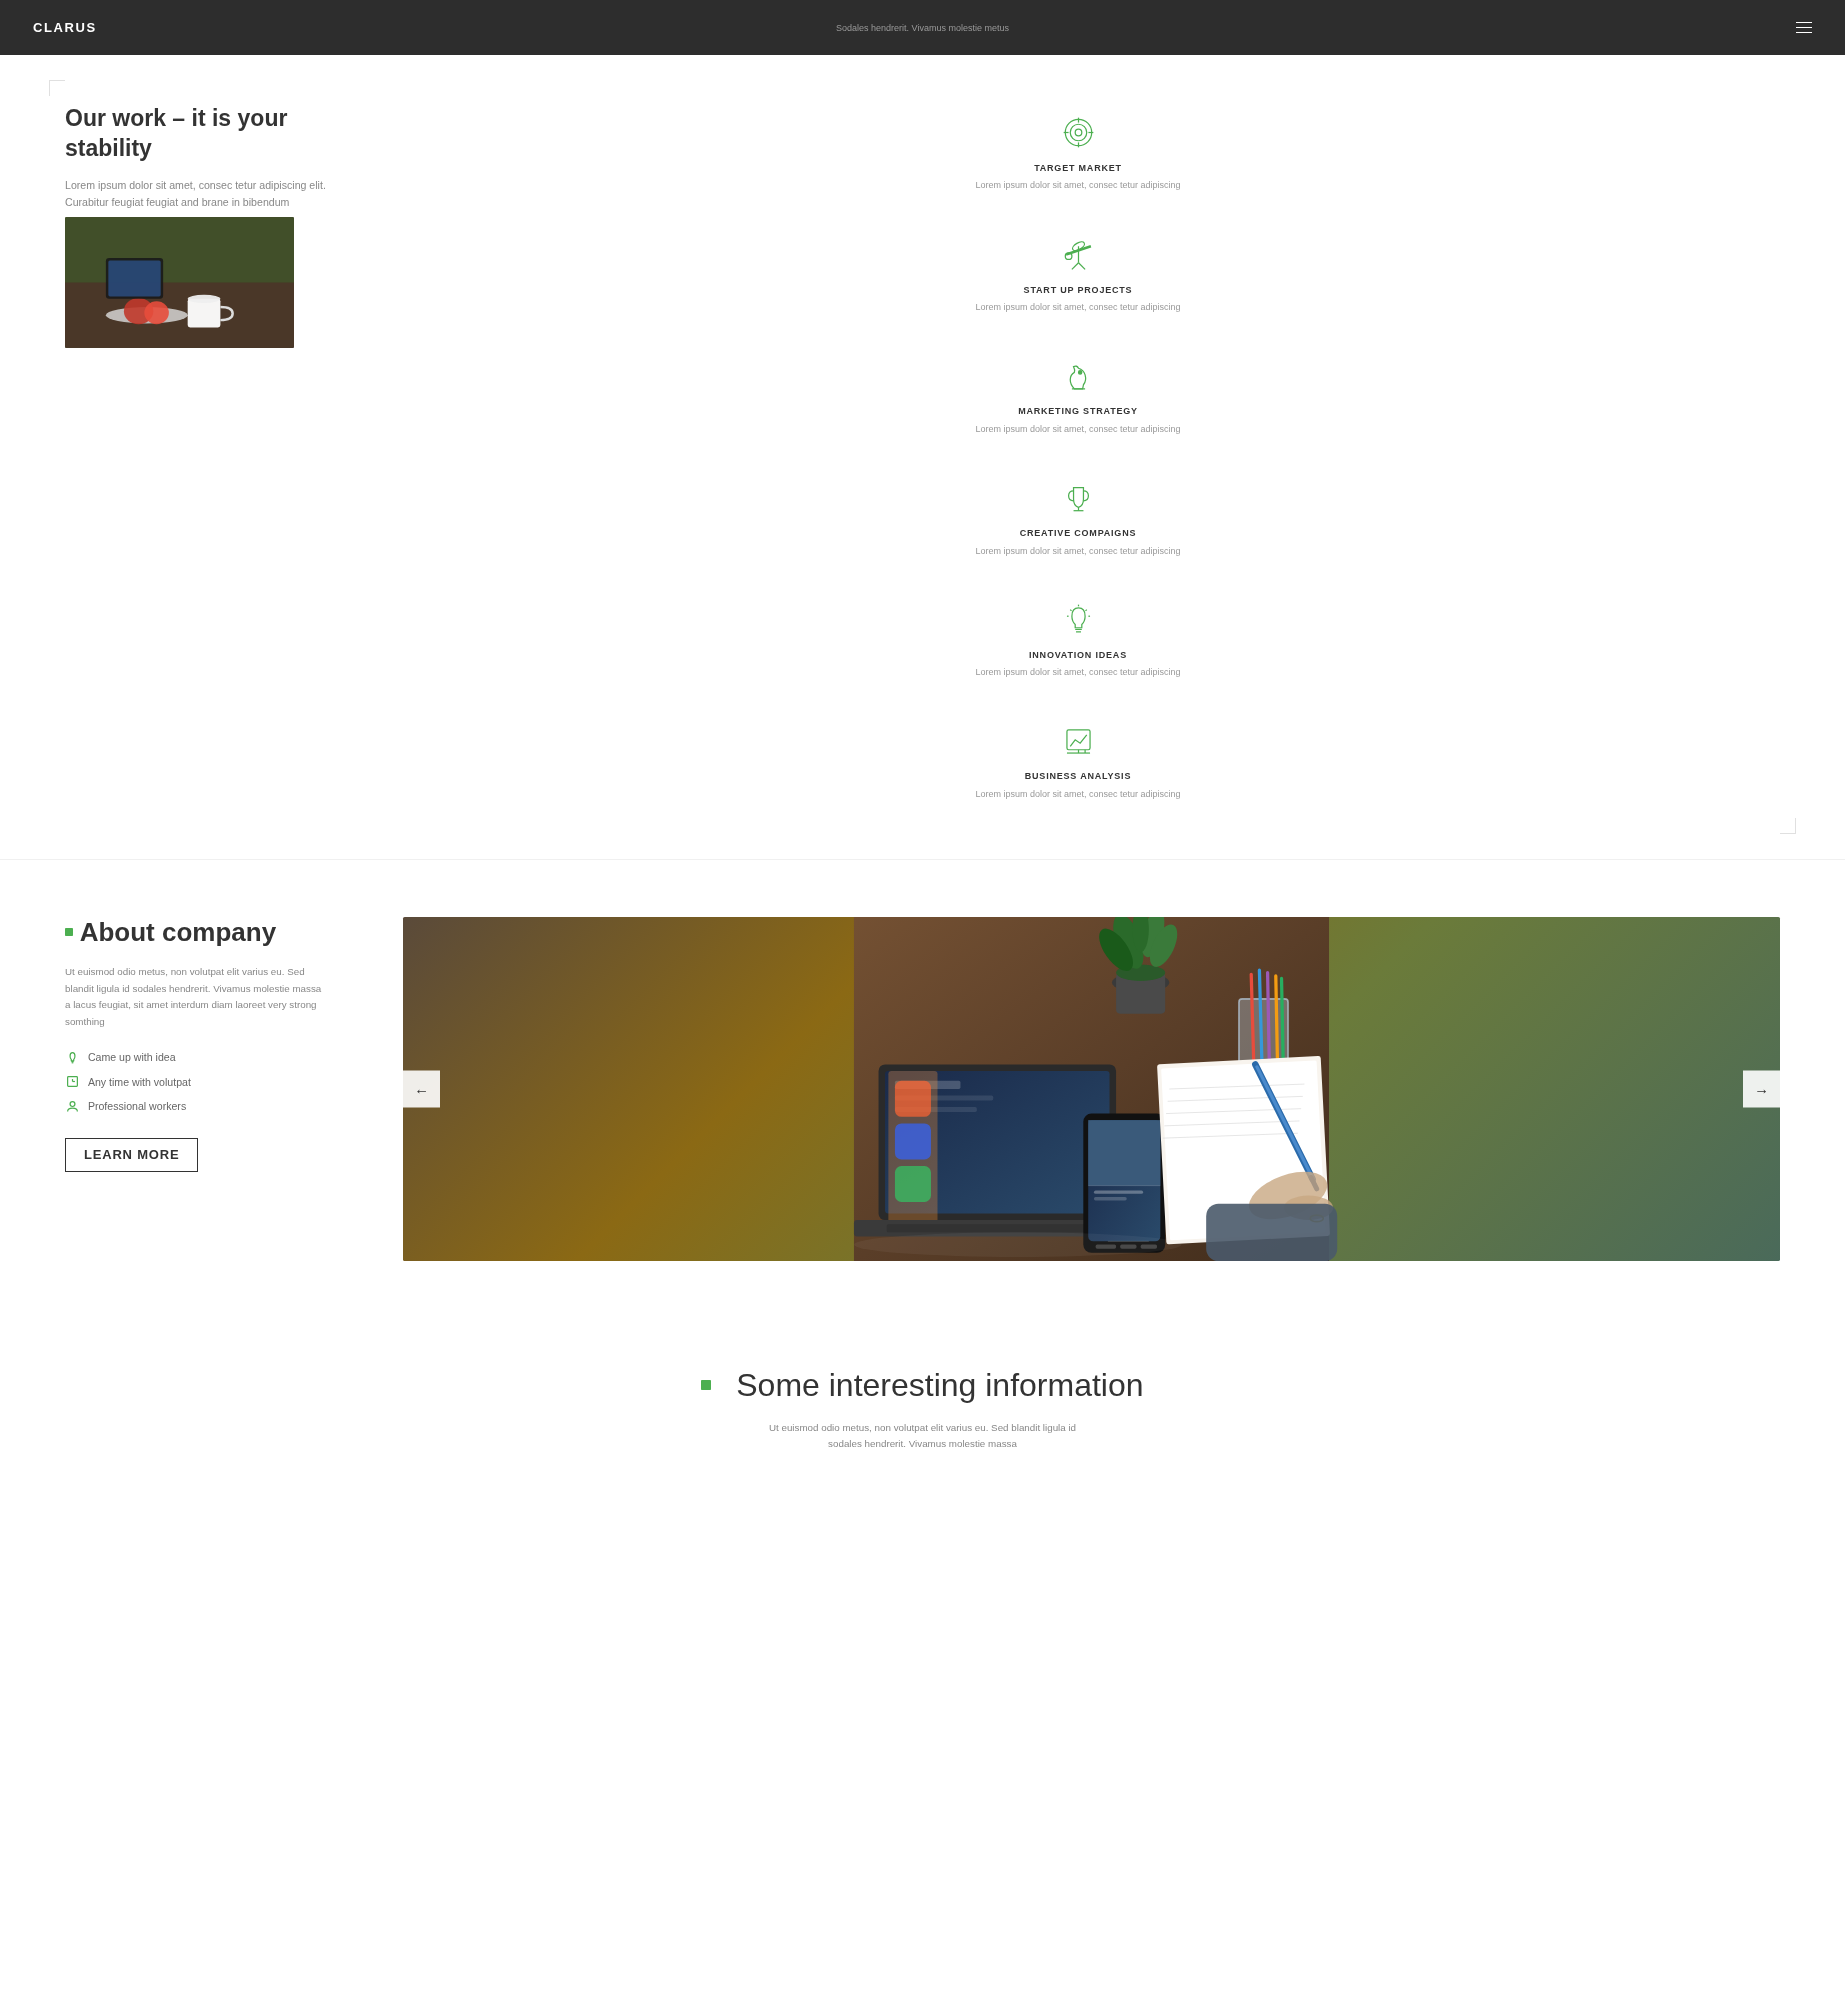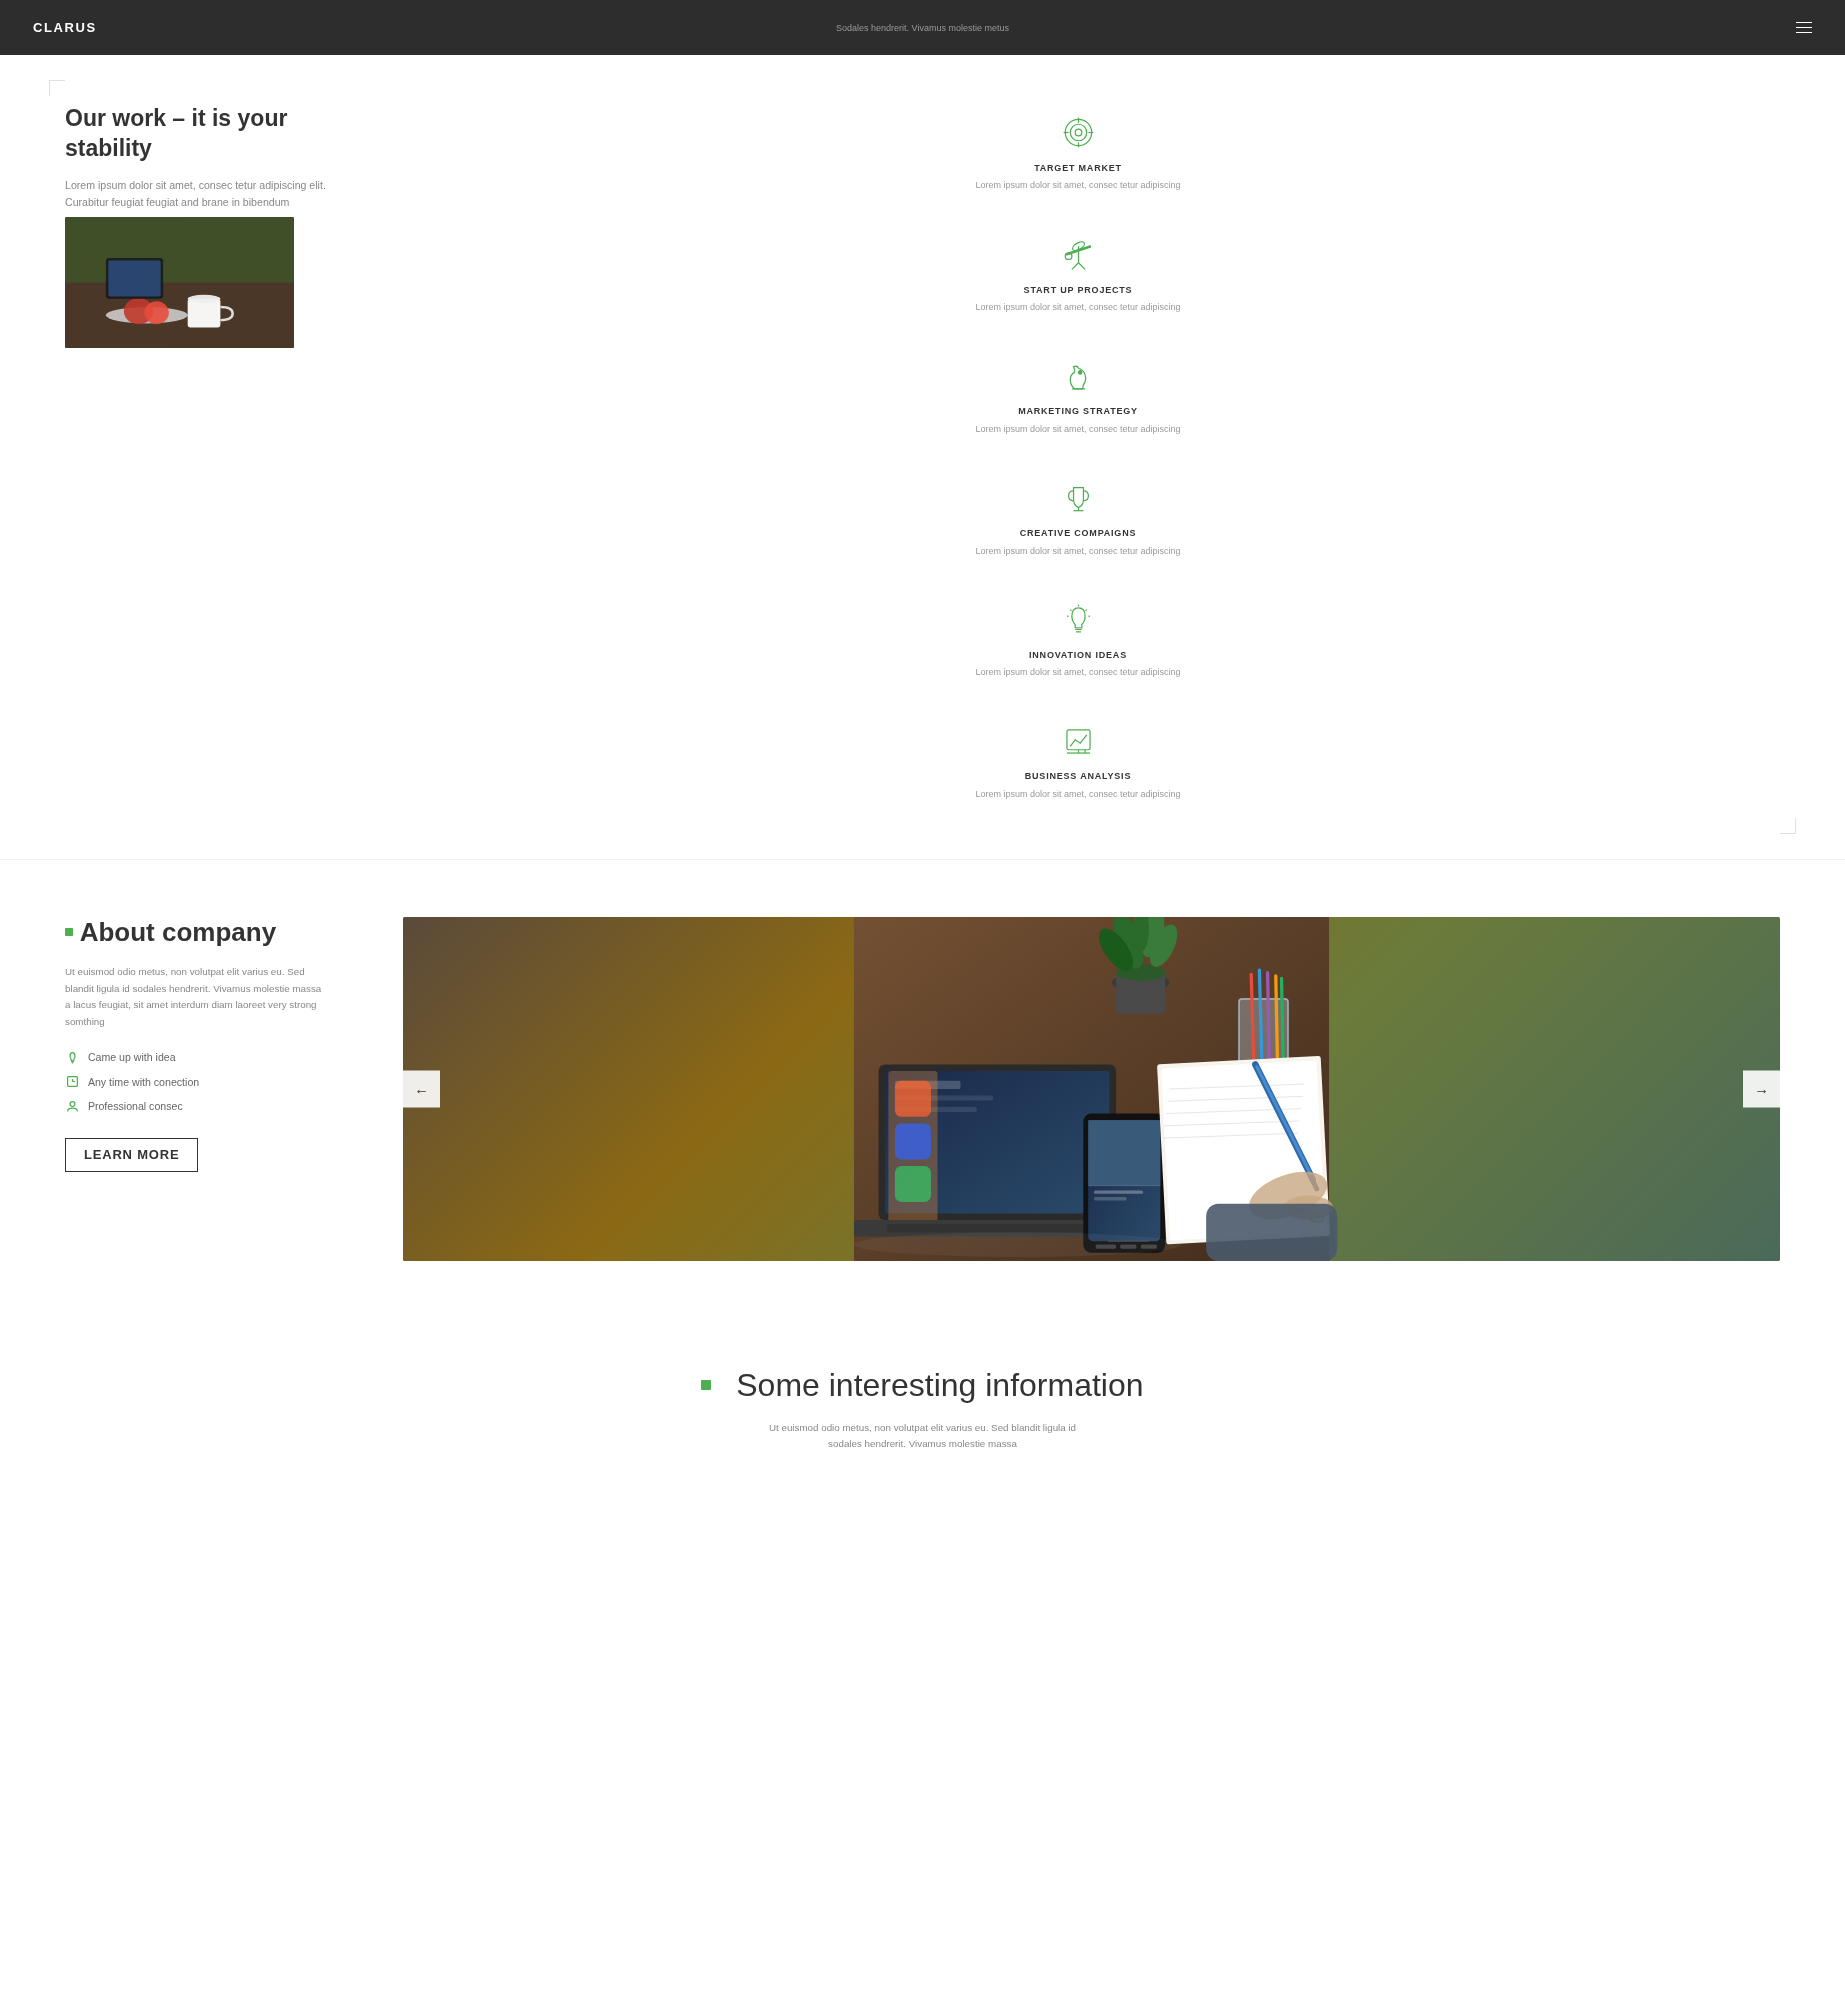--- a/index.html
+++ b/index.html
@@ -412,30 +412,30 @@
         <span>Came up with idea</span>
       </li>
       <li>
         <span class="feat-icon">
           <svg viewBox="0 0 16 16">
             <rect x="2" y="2" width="12" height="12" rx="1"></rect>
             <line x1="8" y1="5" x2="8" y2="8"></line>
             <line x1="8" y1="8" x2="11" y2="8"></line>
           </svg>
         </span>
-        <span>Any time with conection</span>
+        <span>Any time with volutpat</span>
       </li>
       <li>
         <span class="feat-icon">
           <svg viewBox="0 0 16 16">
             <circle cx="8" cy="5" r="3"></circle>
             <path d="M2 14 Q2 10 8 10 Q14 10 14 14"></path>
           </svg>
         </span>
-        <span>Professional consec</span>
+        <span>Professional workers</span>
       </li>
     </ul>
 
     <button class="learn-more-btn">LEARN MORE</button>
   </div>
 
   <div class="section-about-right">
 
     <svg viewBox="0 0 580 420" width="100%" height="100%" style="position:absolute;top:0;left:0;">
 

